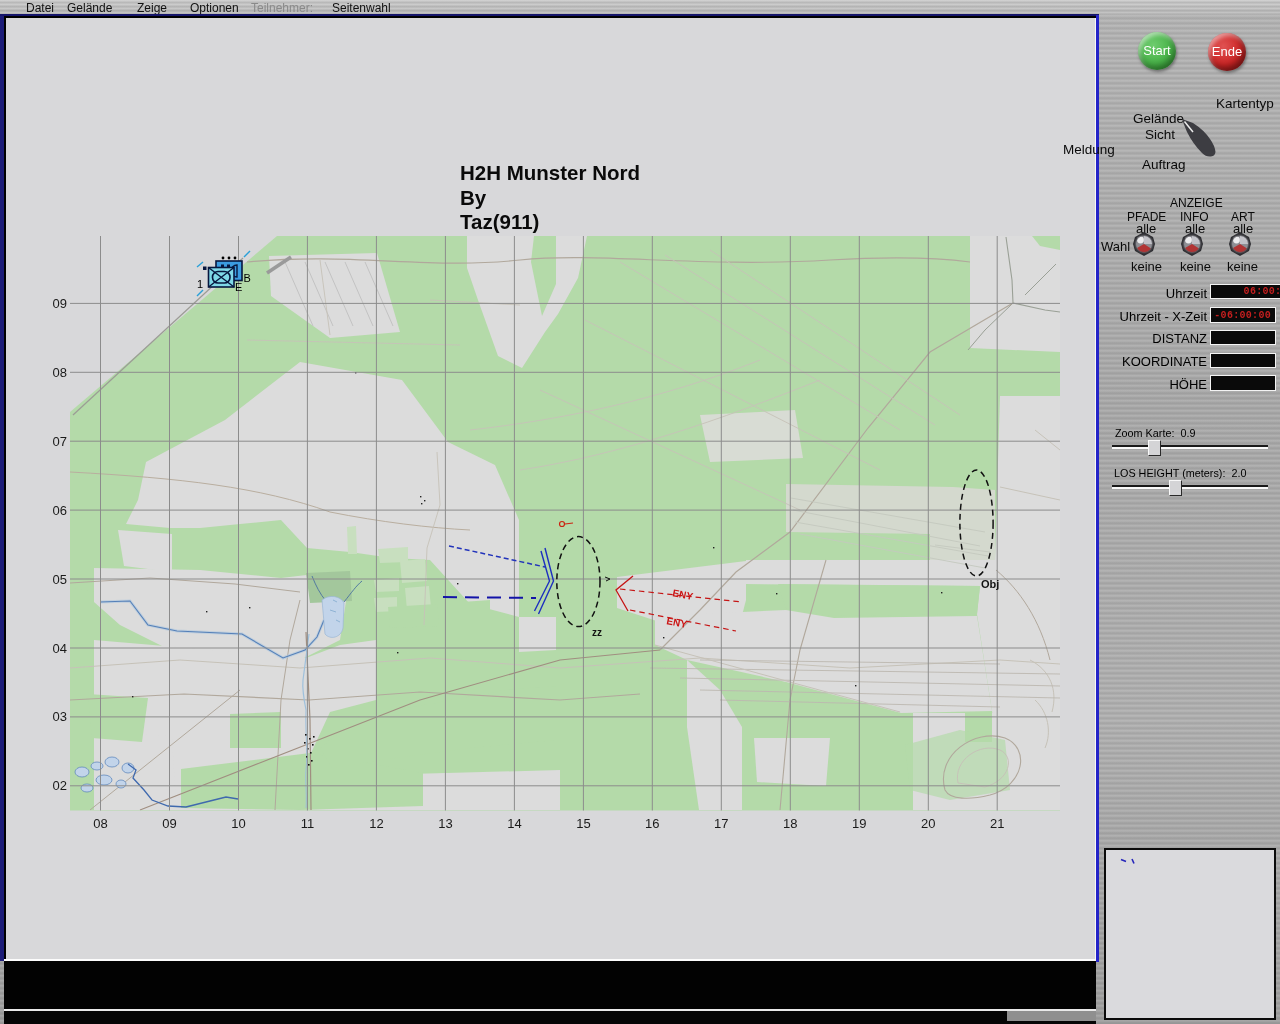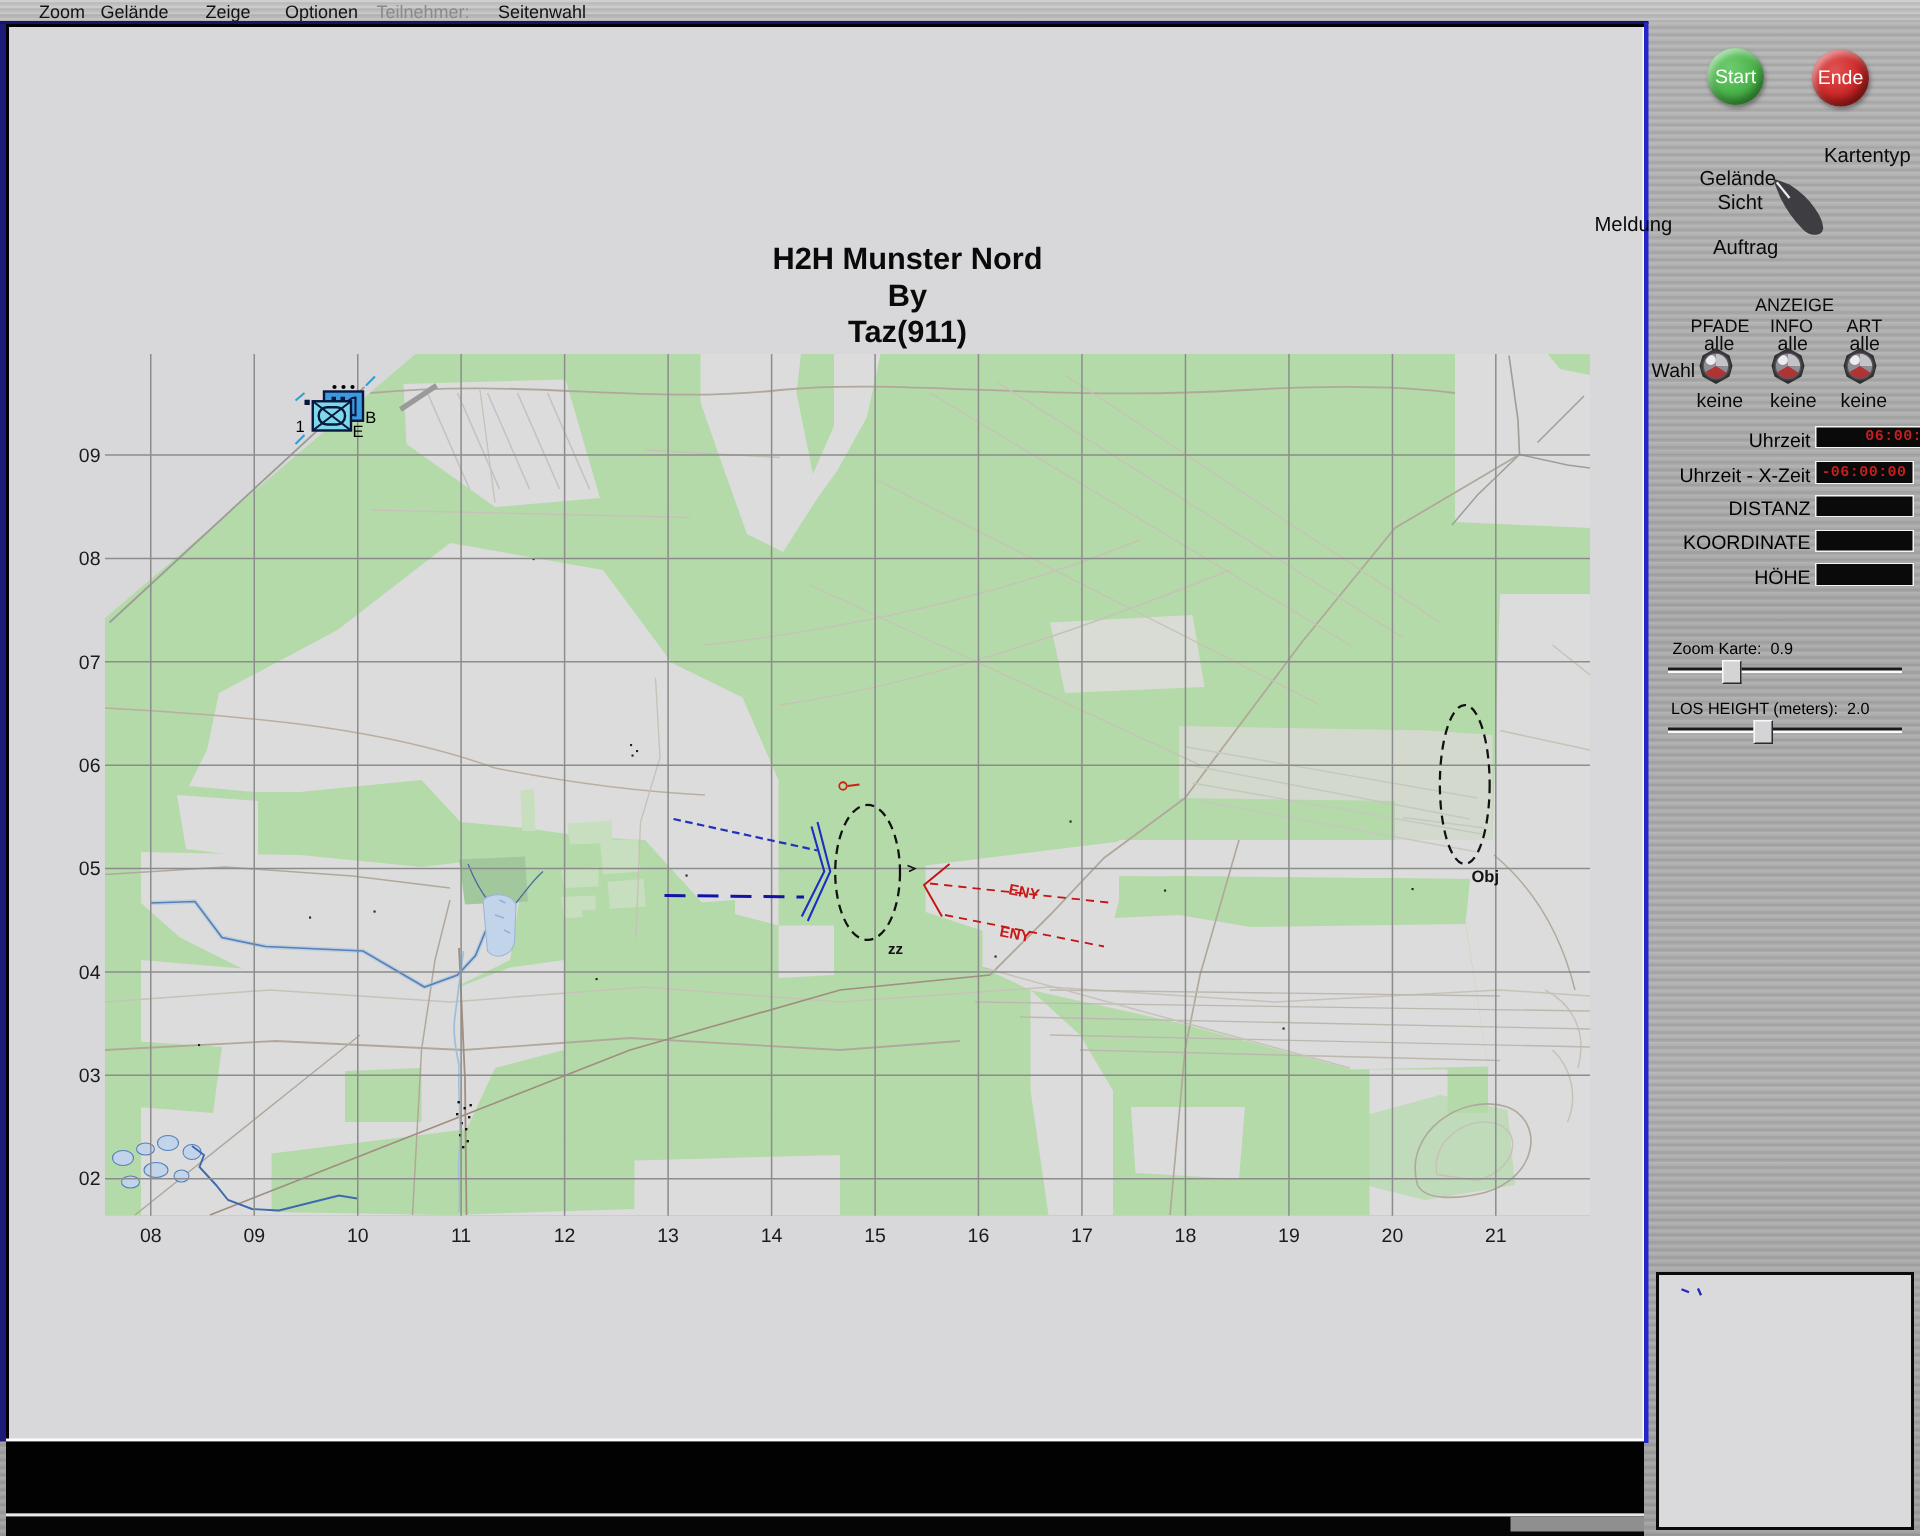--- a/index.html
+++ b/index.html
@@ -13,41 +13,41 @@
 }
 .abs{position:absolute;}
 #menubar{left:0;top:0;width:1280px;height:14px;font-size:12px;color:#111;background:repeating-linear-gradient(180deg, rgba(255,255,255,0.18) 0 1px, rgba(0,0,0,0.05) 2px 3px, rgba(255,255,255,0) 3px 4px),linear-gradient(180deg,#c6c6c6,#b4b4b4);}
 #menubar span{position:absolute;top:1px;white-space:pre;}
 #frame-navy-left{left:0;top:14px;width:4px;height:947px;background:#1c1c78;}
 #frame-navy-top{left:0;top:14px;width:1099px;height:2px;background:#14146a;}
 #frame-blue-right{left:1096px;top:15px;width:3px;height:947px;background:#2424c8;}
 #frame-bg{left:4px;top:16px;width:1092px;height:944px;background:#d8d8da;border-top:2px solid #000;border-left:2px solid #000;box-sizing:border-box;}
 #whiteright{left:1094.5px;top:18px;width:1.5px;height:941px;background:#f8f8f8;}
 #frame-white-bottom{left:4px;top:959px;width:1092px;height:2px;background:#fcfcfc;}
-#title{left:460px;top:161px;width:290px;text-align:center;font-weight:bold;font-size:20.5px;color:#0a0a0a;line-height:24.5px;}
+#title{left:460px;top:161px;width:290px;text-align:left;font-weight:bold;font-size:20.5px;color:#0a0a0a;line-height:24.5px;}
 #blackbar1{left:4px;top:961px;width:1092px;height:48px;background:#020202;}
 #whiteline{left:4px;top:1009px;width:1092px;height:2px;background:#e9e9e9;}
 #blackbar2{left:4px;top:1011px;width:1092px;height:13px;background:#050505;}
 #thumb2{left:1007px;top:1011px;width:89px;height:10px;background:#8f8f8f;}
 #ovbox{left:1104px;top:848px;width:168px;height:168px;background:#dadadd;border:2px solid #0a0a0a;}
 
 .btn{border-radius:50%;width:38px;height:38px;text-align:center;color:#fff;font-size:13px;}
 #btnstart{left:1138px;top:32px;background:radial-gradient(circle at 40% 35%, #6ecc6e 0%, #48b248 55%, #359d35 85%, #2c8b2c 100%);box-shadow:inset -2px -4px 6px rgba(0,0,0,.35), inset 2px 3px 4px rgba(255,255,255,.55), 1px 2px 3px rgba(60,60,60,.55);line-height:38px;}
 #btnende{left:1208px;top:33px;background:radial-gradient(circle at 40% 35%, #e05252 0%, #cb2525 55%, #ad1c1c 85%, #971717 100%);box-shadow:inset -3px -4px 6px rgba(0,0,0,.4), inset 2px 3px 4px rgba(255,255,255,.5), 1px 2px 3px rgba(60,60,60,.55);line-height:38px;}
 .rlab{font-size:13.5px;color:#0a0a0a;white-space:pre;}
 .plab{font-size:13px;color:#0a0a0a;white-space:pre;text-align:right;}
 .dlab{font-size:13px;color:#000000;white-space:pre;}
 .dbox{background:#0a0a0a;border:1px solid #f4f4f4;box-sizing:border-box;color:#c51f1f;font-family:"Liberation Mono",monospace;font-weight:bold;font-size:10px;text-align:right;padding-right:4px;letter-spacing:0.3px;}
 .track{height:2px;background:#1a1a1a;border-bottom:2px solid #fafafa;}
 .sthumb{width:13px;height:16px;background:#d4d4d6;border-top:1.5px solid #f8f8f8;border-left:1.5px solid #f8f8f8;border-right:1.5px solid #2a2a2a;border-bottom:1.5px solid #2a2a2a;box-sizing:border-box;}
 </style>
 </head>
 <body>
 <div id="menubar" class="abs">
-<span style="left:26px">Zoom</span>
+<span style="left:26px">Datei</span>
 <span style="left:67px">Gelände</span>
 <span style="left:137px">Zeige</span>
 <span style="left:190px">Optionen</span>
 <span style="left:251px;color:#8a8a8a">Teilnehmer:</span>
 <span style="left:332px">Seitenwahl</span>
 </div>
 <div id="frame-bg" class="abs"></div>
 <div id="frame-navy-left" class="abs"></div>
 <div id="frame-navy-top" class="abs"></div>
 <div id="frame-blue-right" class="abs"></div>

